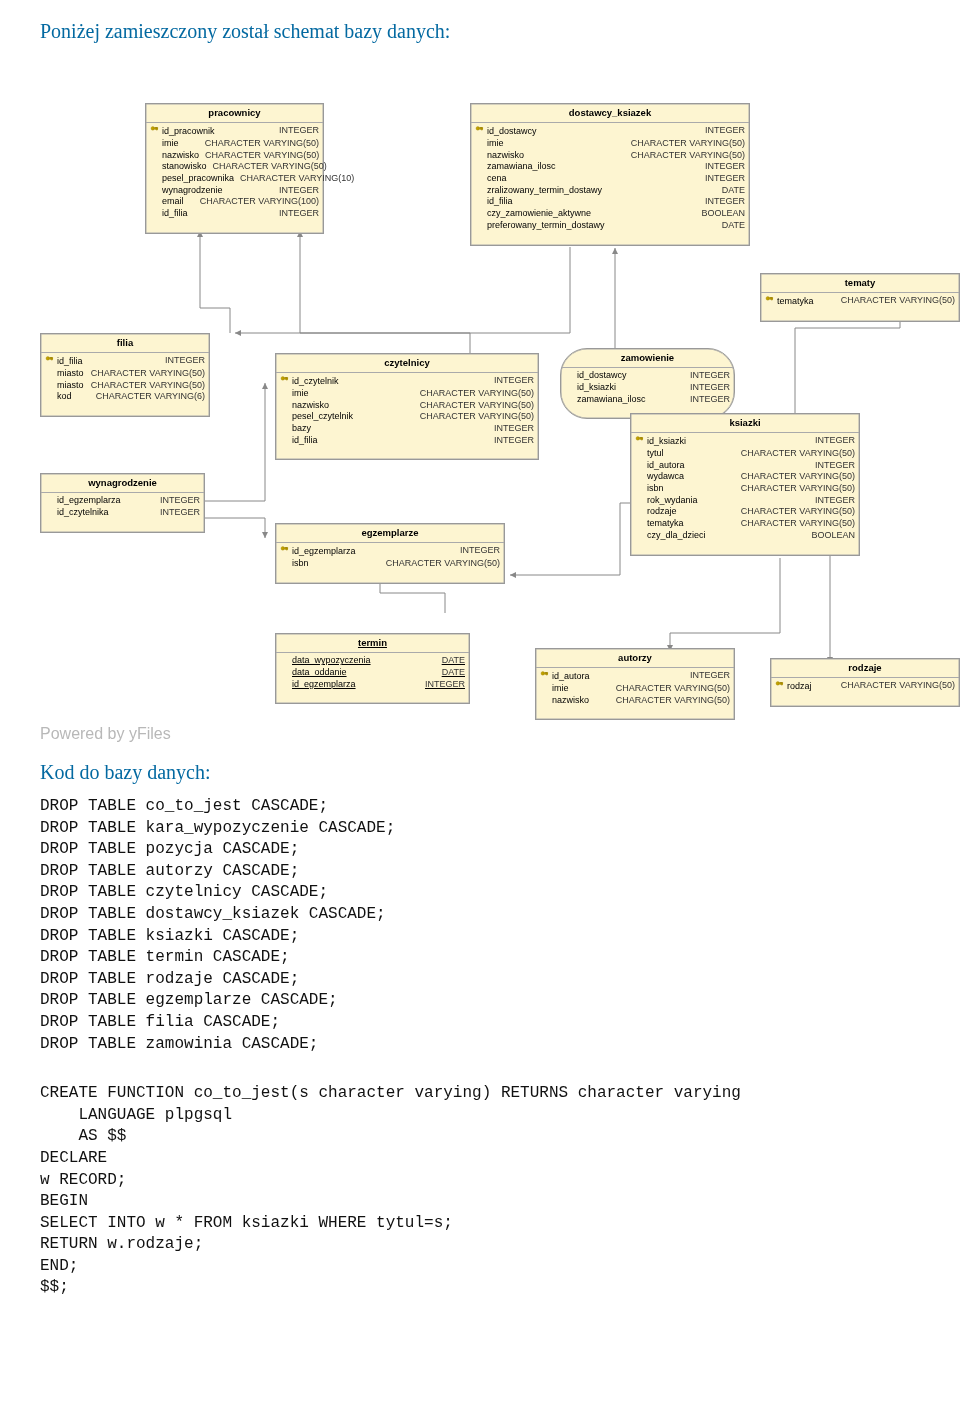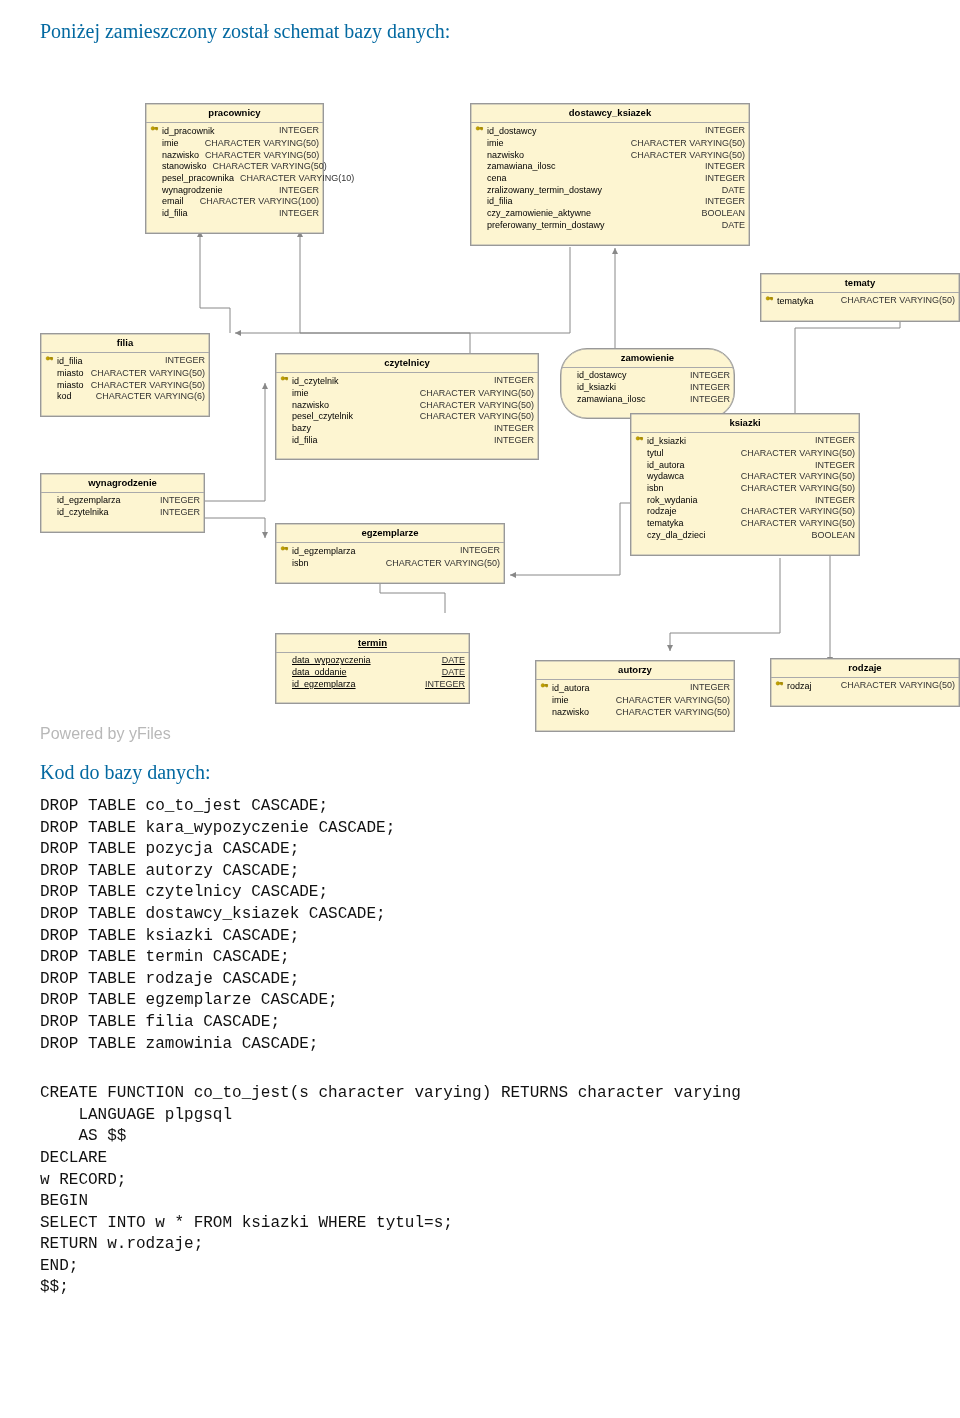--- a/index.html
+++ b/index.html
@@ -539,21 +539,21 @@
         <div class="row">
           <span class="c1">
             <span style="display: inline-block; width: 9px;"></span>
             <span>id_egzemplarza</span>
           </span>
           <span class="c2">INTEGER</span>
         </div>
       </div>
   </div>
 
-  <div class="table-box" style="left:495px; top:545px; width:200px;margin-top:12px;">
+  <div class="table-box" style="left:495px; top:545px; width:200px;">
     <div class="title">autorzy</div>
     <div class="body">
         <div class="row">
           <span class="c1">
             <span><svg class="key-icon" viewBox="0 0 16 16">
                 <g fill="#c2a200" stroke="#9a7f00" stroke-width="0.6">
                   <circle cx="5" cy="6" r="3.2"></circle>
                   <rect x="7" y="5" width="7" height="2.2"></rect>
                   <rect x="12" y="5" width="1.6" height="4"></rect>
                   <rect x="9.4" y="5" width="1.6" height="3"></rect>

